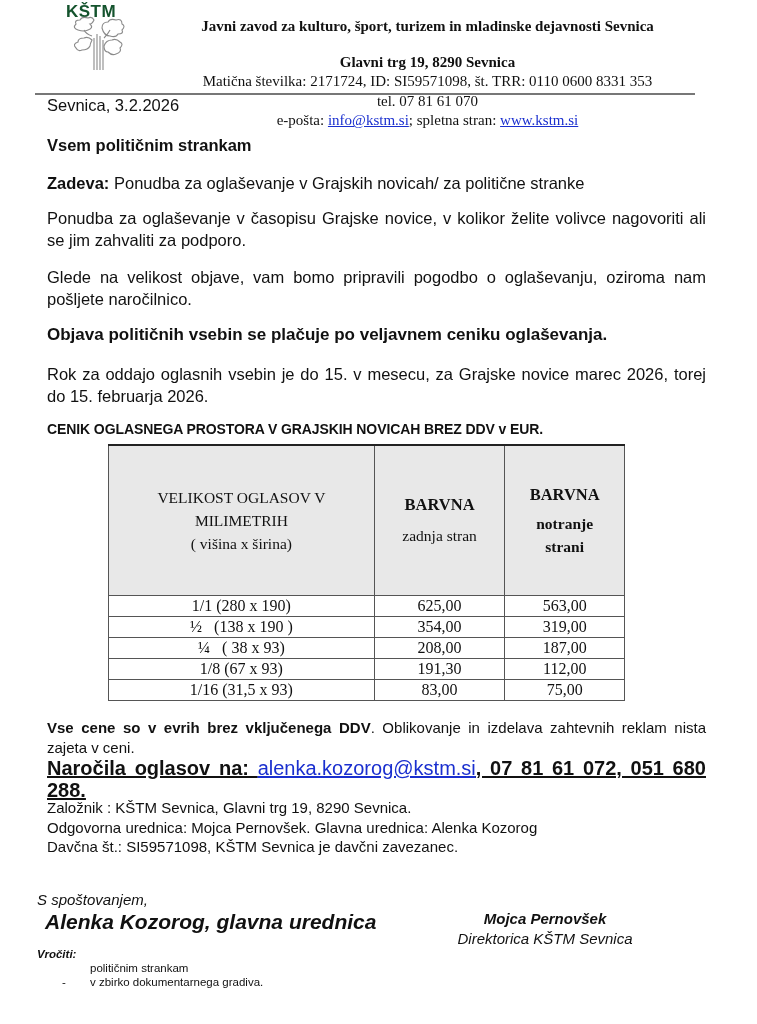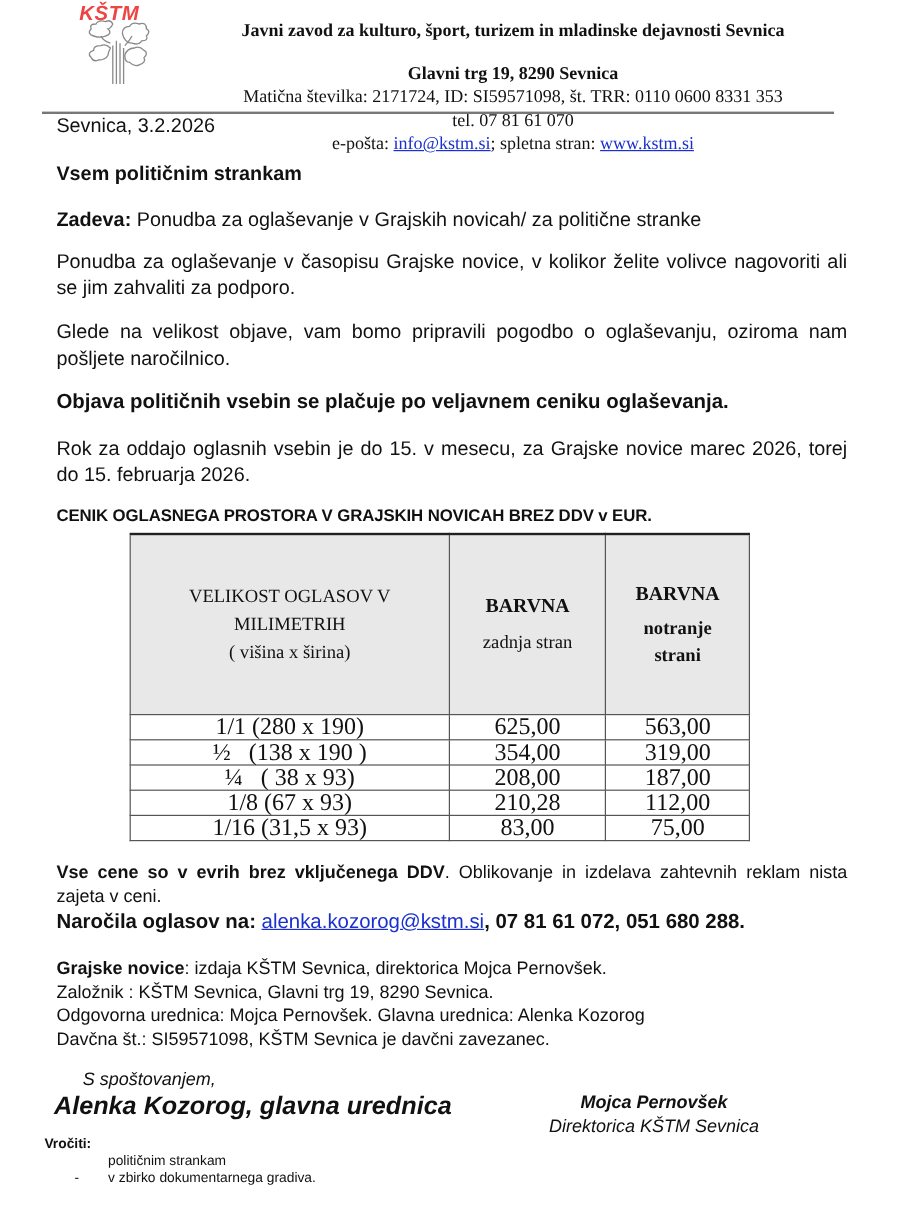--- a/index.html
+++ b/index.html
@@ -4,21 +4,21 @@
   <style>
     html, body { margin: 0; padding: 0; background: #ffffff; }
     body {
       width: 757px; height: 1024px; position: relative; overflow: hidden;
       font-family: "DejaVu Serif", "Liberation Serif", serif;
       color: #111;
     }
     .abs { position: absolute; }
     
     .logo { left: 62px; top: 0px; width: 70px; height: 72px; }
-    .logo-text { position: absolute; left: 4px; top: 2px; font-family: "Liberation Sans", sans-serif; font-weight: bold; font-size: 17px; color: #ef4444; letter-spacing: 0.5px; font-style: italic; }
+    .logo-text { position: absolute; left: 4px; top: 2px; font-family: "Liberation Sans", sans-serif; font-weight: bold; font-size: 17px; color: #14532d; letter-spacing: 0.5px; }
     .header-block { left: 150px; top: 1px; width: 555px; text-align: center; font-family: "Liberation Serif", serif; }
     .hdr-line { font-size: 15px; line-height: 19.6px; white-space: nowrap; }
     .hdr-bold { font-weight: bold; margin-top: 16px; }
     .link { color: #1a2fcf; text-decoration: underline; }
     .header-rule { left: 35px; top: 93px; width: 660px; height: 2px; background: #777; }
 
     .body-text { font-family: "Liberation Serif", serif; font-size: 16.5px; line-height: 22px; margin-left: 10px; }
     .cond { font-family: "Liberation Sans Narrow", "Liberation Sans", sans-serif; }
     p { margin: 0; }
     .para { left: 37px; width: 659px; text-align: justify; }
@@ -33,33 +33,33 @@
     .cenik { top: 418px; font-size: 14px; font-weight: bold; letter-spacing: -0.1px; }
 
     table.price { position: absolute; left: 108px; top: 444px; width: 517px; border-collapse: collapse; font-family: "Liberation Serif", serif; font-size: 15.5px; }
     table.price th, table.price td { border: 1px solid #555; text-align: center; padding: 0; }
     table.price thead tr { height: 150px; }
     table.price thead th { background: #e8e8e8; font-weight: normal; vertical-align: middle; line-height: 23px; }
     table.price thead th.c1 { width: 266px; }
     table.price thead th.c2 { width: 130px; }
     table.price thead th.c3 { width: 119px; }
     table.price tbody tr { height: 21px; }
-    table.price tbody td { line-height: 20px; font-size: 20px; }
+    table.price tbody td { line-height: 20px; font-size: 16px; }
     table.price { border-top: 2px solid #222; }
     .b { font-weight: bold; }
 
     .note { top: 718px; font-size: 15px; line-height: 20px; }
-    .order { top: 757px; font-size: 17px; font-weight: bold; }
+    .order { top: 757px; font-size: 20px; font-weight: bold; text-decoration: underline; }
     .imprint { top: 798px; font-size: 15px; line-height: 19.6px; }
 
-    .regards { left: 37px; top: 891px; font-style: italic; font-size: 15px; margin-left: 32px; }
+    .regards { left: 37px; top: 891px; font-style: italic; font-size: 15px; }
     .sig1 { left: 45px; top: 910px; font-style: italic; font-weight: bold; font-size: 21px; }
     .sig2-name { left: 420px; top: 910px; width: 250px; text-align: center; font-style: italic; font-weight: bold; font-size: 15px; }
     .sig2-role { left: 420px; top: 930px; width: 250px; text-align: center; font-style: italic; font-size: 15px; }
-    .vrociti { left: 37px; top: 948px; font-weight: bold; font-size: 11.5px; }
+    .vrociti { left: 37px; top: 948px; font-weight: bold; font-size: 11.5px; font-style: italic; }
     .vr1 { left: 90px; top: 962px; font-size: 11.5px; }
     .vr2-dash { left: 62px; top: 976px; font-size: 11.5px; }
     .vr2 { left: 90px; top: 976px; font-size: 11.5px; }
   </style>
 </head>
 <body>
 
 <div class="abs logo">
   <span class="logo-text">KŠTM</span>
   <svg width="70" height="72" style="position:absolute;left:0;top:0">
@@ -124,36 +124,35 @@
       <td>354,00</td>
       <td>319,00</td>
     </tr>
     <tr>
       <td style="white-space:pre">¼   ( 38 x 93)</td>
       <td>208,00</td>
       <td>187,00</td>
     </tr>
     <tr>
       <td>1/8 (67 x 93)</td>
-      <td>210,28</td>
+      <td>191,30</td>
       <td>112,00</td>
     </tr>
     <tr>
       <td>1/16 (31,5 x 93)</td>
       <td>83,00</td>
       <td>75,00</td>
     </tr>
   </tbody>
 </table>
 
 <p class="abs para body-text cond note"><span class="b">Vse cene so v evrih brez vključenega DDV</span><span>. Oblikovanje in izdelava zahtevnih reklam nista zajeta v ceni.</span></p>
 <p class="abs para body-text cond order"><span>Naročila oglasov na: </span><a class="link" style="font-weight:normal">alenka.kozorog@kstm.si</a><span>, 07 81 61 072, 051 680 288.</span></p>
 
 <div class="abs para body-text cond imprint">
-  <div><span class="b">Grajske novice</span><span>:  izdaja KŠTM Sevnica, direktorica Mojca Pernovšek.</span></div>
   <div>Založnik : KŠTM Sevnica, Glavni trg 19, 8290 Sevnica.</div>
   <div>Odgovorna urednica: Mojca Pernovšek. Glavna urednica: Alenka Kozorog</div>
   <div>Davčna št.: SI59571098, KŠTM Sevnica je davčni zavezanec.</div>
 </div>
 
 <div class="abs cond regards">S spoštovanjem,</div>
 <div class="abs cond sig1">Alenka Kozorog, glavna urednica</div>
 <div class="abs cond sig2-name">Mojca Pernovšek</div>
 <div class="abs cond sig2-role">Direktorica KŠTM Sevnica</div>
 <div class="abs cond vrociti">Vročiti:</div>

